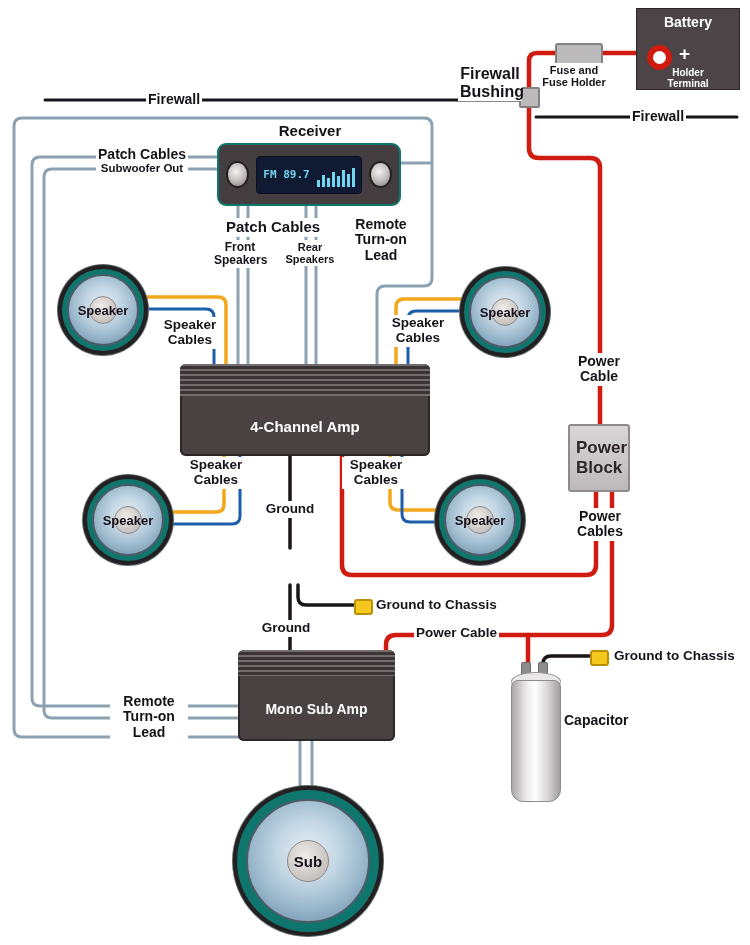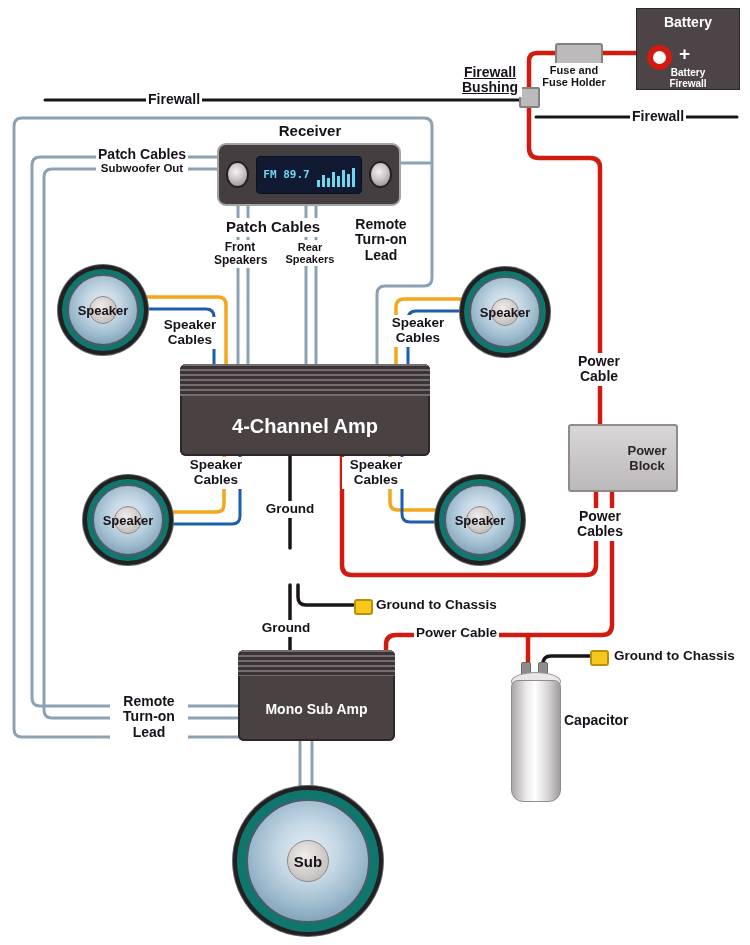--- a/index.html
+++ b/index.html
@@ -25,28 +25,28 @@
         background:radial-gradient(circle at 50% 42%, #e6eef5 0%, #c4d7e4 33%, #9cbacd 60%, #7a9cb5 82%, #5f829b 100%);
         border:2px solid #4e5a66;}
   .cap{position:absolute;border-radius:50%;background:radial-gradient(circle at 42% 36%, #efecea, #b5b1af);
        border:1px solid #8d8987;}
   .spk-label{position:relative;z-index:2;font-size:13px;color:#17121a;}
 
   .amp{position:absolute;background:var(--component_dark,#4a4143);border-radius:6px;
        box-shadow:inset 0 0 0 2px #2c2628;display:flex;flex-direction:column;}
   .fins{border-radius:6px 6px 0 0;
         background:repeating-linear-gradient(180deg,#756c6e 0 2px,#3b3436 2px 5px);}
-  .amp-label{flex:1;display:flex;align-items:center;justify-content:center;color:#fff;font-size:20px;}
+  .amp-label{flex:1;display:flex;align-items:center;justify-content:center;color:#fff;font-size:15px;}
 
   .block{position:absolute;background:linear-gradient(180deg,#d9d6d7,#bdb9ba);
          border:2px solid #8f8b8c;border-radius:3px;
          display:flex;align-items:center;justify-content:center;text-align:center;color:#2b2527;}
 
   .receiver{position:absolute;left:217px;top:143px;width:184px;height:63px;background:#453e40;
-            border:2px solid #a3a3a3;border-radius:9px;display:flex;align-items:center;
+            border:2px solid #0f766e;border-radius:9px;display:flex;align-items:center;
             justify-content:space-between;padding:0 7px;box-sizing:border-box;}
   .knob{width:23px;height:23px;border-radius:50%;border:2px solid #252021;
         background:radial-gradient(circle at 42% 38%, #f4f2f1 0%, #c7c4c3 45%, #868180 100%);}
   .display{flex:1;margin:0 7px;height:38px;background:var(--display_bg,#101b33);border-radius:4px;
            border:1px solid #0a1020;display:flex;align-items:center;padding:0 6px;box-sizing:border-box;}
   .disp-text{color:var(--display_text,#70d6f2);font-size:11px;font-family:"DejaVu Sans Mono",monospace;white-space:nowrap;}
   .spectrum{flex:1;height:24px;display:flex;align-items:flex-end;gap:2px;margin-left:7px;}
   .spectrum i{width:3px;background:var(--display_text,#70d6f2);}
 
   .battery{position:absolute;left:636px;top:8px;width:102px;height:80px;background:#4c4446;
@@ -111,29 +111,29 @@
     <path class="w-ground" d="M 290 585 V 651"></path>
     <path class="w-ground" d="M 298 585 V 597 Q 298 605 306 605 H 353"></path>
     <path class="w-ground" d="M 543 672 V 664 Q 543 656 551 656 H 590"></path>
   </svg>
 
   <div class="battery">
     <div class="title">Battery</div>
     <div class="ring"></div>
     <div class="plus">+</div>
     <div class="batt-sub">
-        <div>Battery Firewall</div>
+        <div>Holder Terminal</div>
       </div>
   </div>
 
   <div class="greyfit" style="left:555px;top:43px;width:44px;height:19px;border-radius:3px;"></div>
   <div class="lbl bg" style="left:540px;top:63px;width:64px;font-size:11px;">Fuse and Fuse Holder</div>
 
   <div class="greyfit" style="left:519px;top:87px;width:17px;height:17px;border-radius:2px;"></div>
-  <div class="lbl bg" style="left:458px;top:64px;width:60px;font-size:14px;text-decoration:underline;">Firewall Bushing</div>
+  <div class="lbl bg" style="left:458px;top:64px;width:60px;font-size:16px;">Firewall Bushing</div>
 
   <div class="lbl bg nowrap" style="left:146px;top:91px;font-size:14px;">Firewall</div>
   <div class="lbl bg nowrap" style="left:630px;top:108px;font-size:14px;">Firewall</div>
 
   <div class="receiver">
     <div class="knob"></div>
     <div class="display">
       <span class="disp-text">FM 89.7</span>
       <span class="spectrum">
         <i style="height:7px"></i>
@@ -189,21 +189,21 @@
   <div class="amp" style="left:180px;top:364px;width:250px;height:92px;">
     <div class="fins" style="height:32px;"></div>
     <div class="amp-label">4-Channel Amp</div>
   </div>
   <div class="amp" style="left:238px;top:650px;width:157px;height:91px;">
     <div class="fins" style="height:26px;"></div>
     <div class="amp-label" style="font-size:14px;">Mono Sub Amp</div>
   </div>
 
   <div class="lbl bg" style="left:566px;top:353px;width:62px;font-size:14px;">Power Cable</div>
-  <div class="block" style="left:568px;top:424px;width:58px;height:64px;font-size:13px;padding-left:48px;">
+  <div class="block" style="left:568px;top:424px;width:58px;height:64px;font-size:17px;">
     <div style="width:46px;">Power Block</div>
   </div>
   <div class="lbl bg" style="left:564px;top:508px;width:68px;font-size:14px;">Power Cables</div>
 
   <div class="lbl bg" style="left:262px;top:501px;width:52px;">Ground</div>
   <div class="connector" style="left:354px;top:599px;"></div>
   <div class="lbl bg nowrap" style="left:374px;top:597px;">Ground to Chassis</div>
   <div class="lbl bg" style="left:258px;top:620px;width:52px;">Ground</div>
   <div class="lbl bg nowrap" style="left:414px;top:625px;">Power Cable</div>
 

